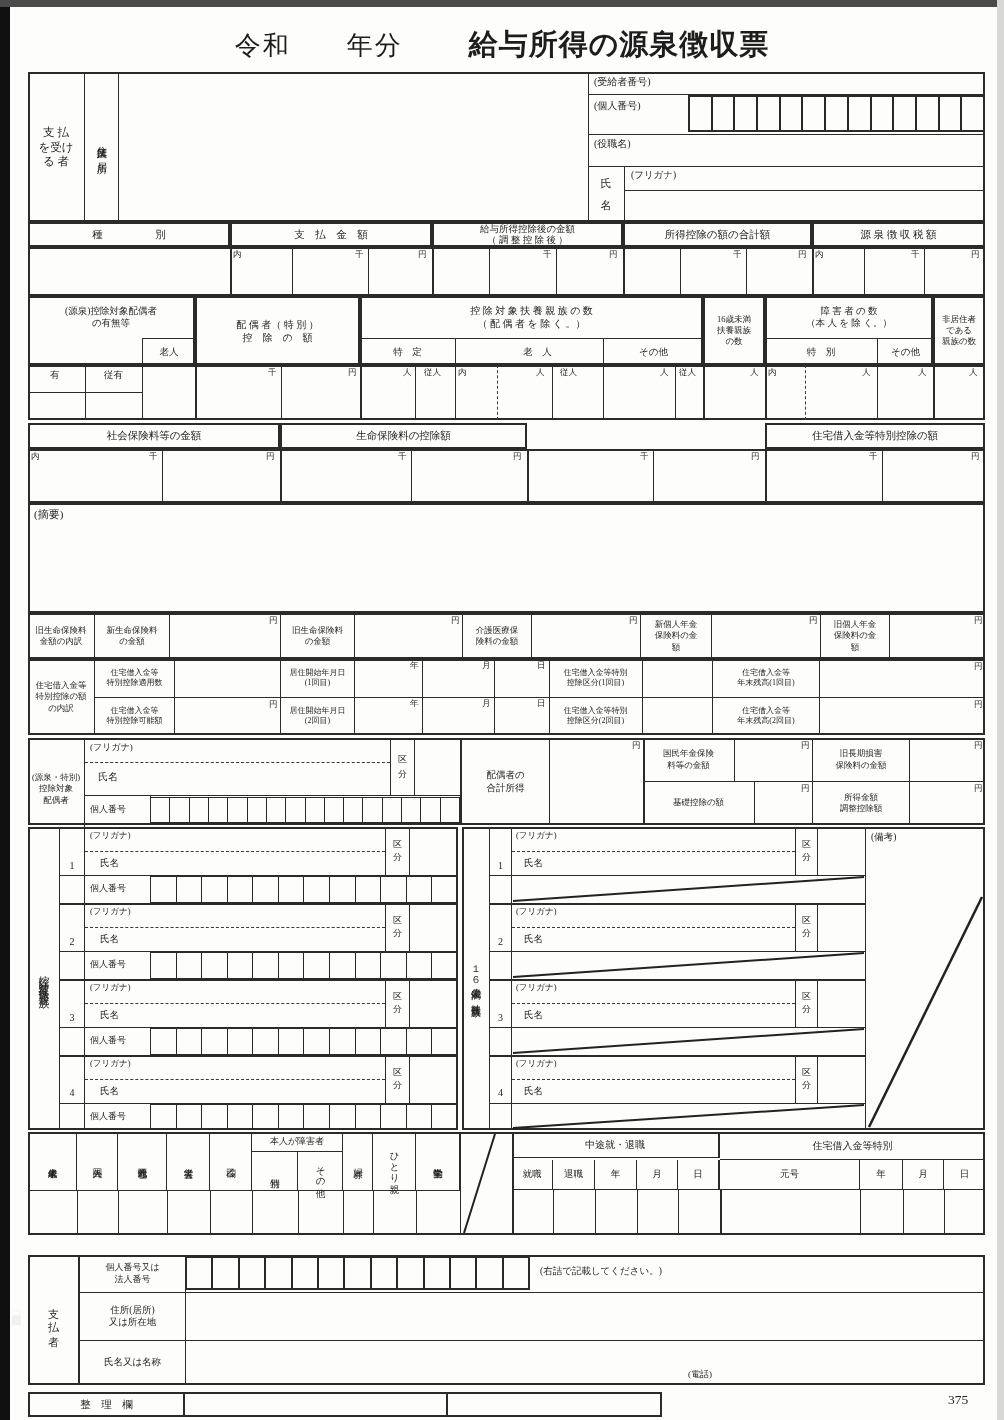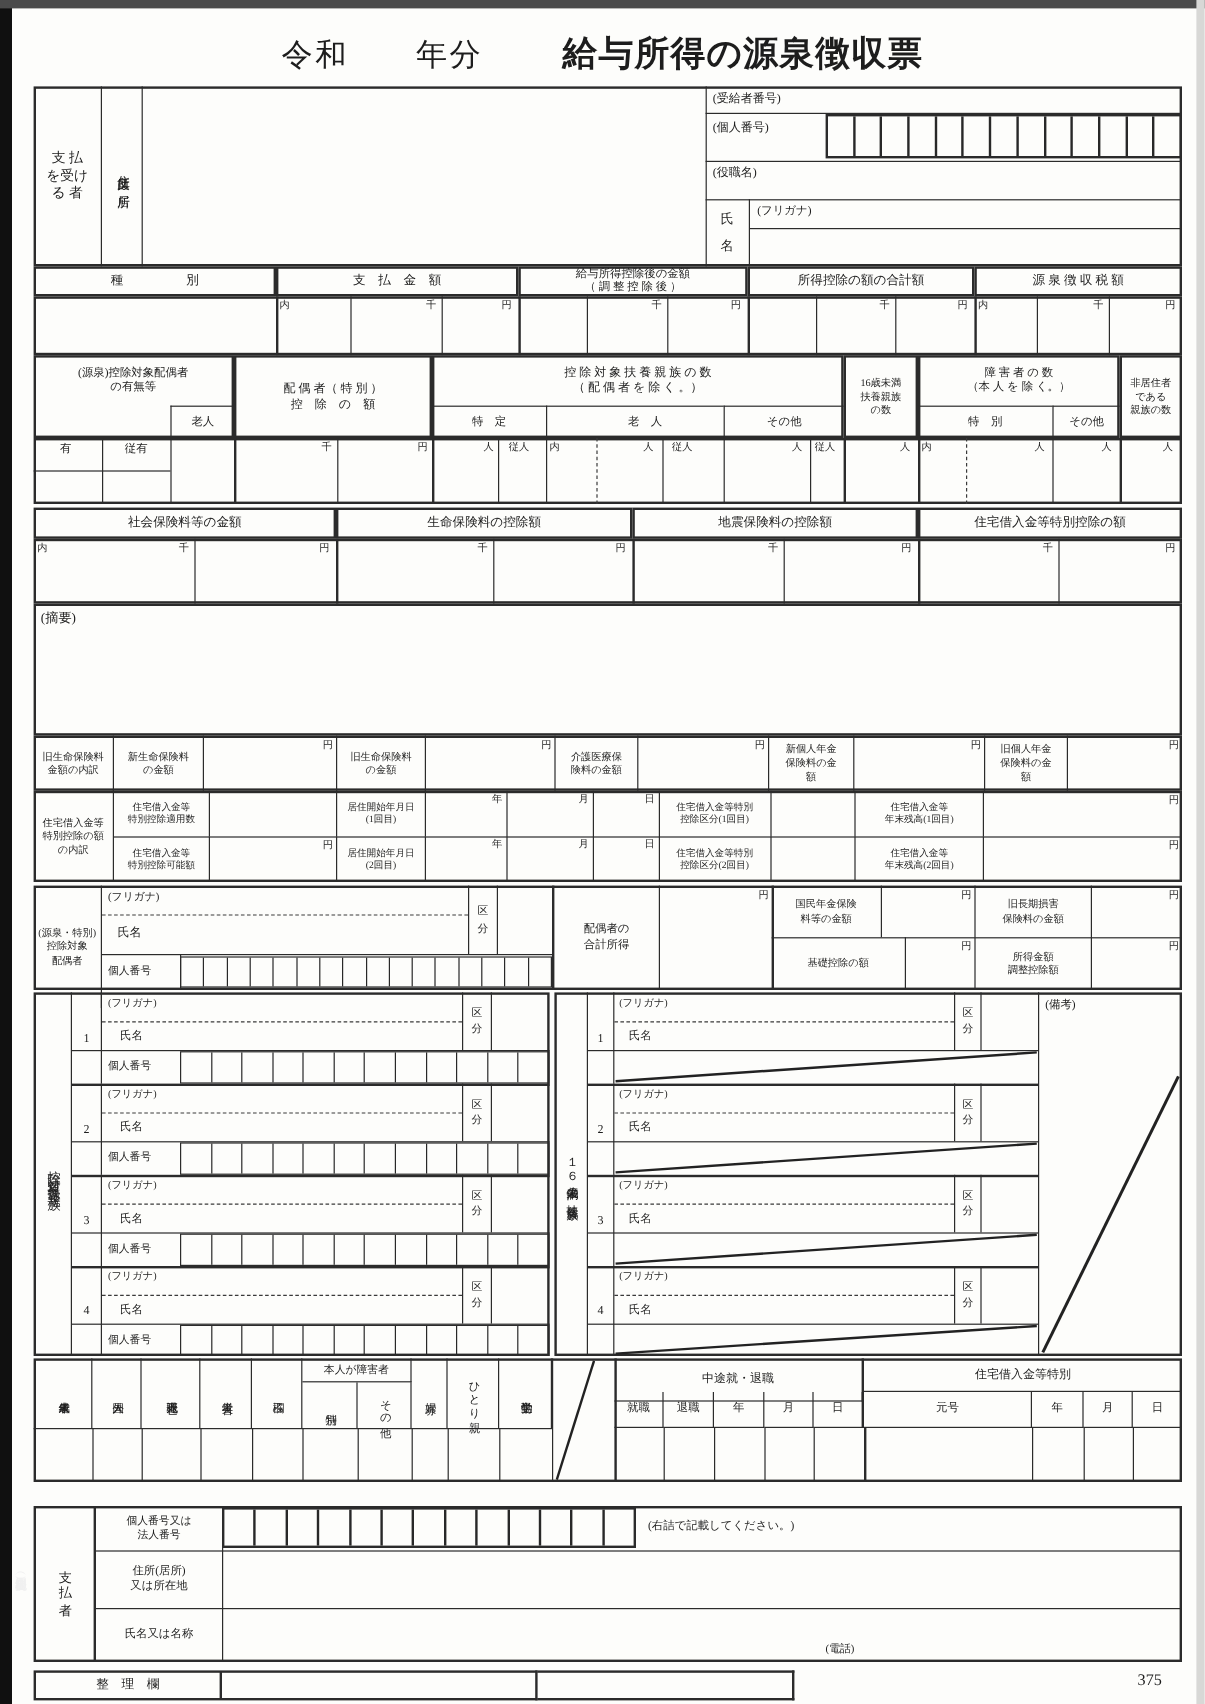--- a/index.html
+++ b/index.html
@@ -157,21 +157,20 @@
   <div class="mk" style="left:768px;top:368px;">内</div>
   <div class="vld" style="left:805px;top:365px;height:55px;"></div>
   <div class="mk" style="left:862px;top:368px;">人</div>
   <div class="vl" style="left:877px;top:365px;height:55px;"></div>
   <div class="mk" style="left:918px;top:368px;">人</div>
   <div class="vl2" style="left:933px;top:365px;height:55px;"></div>
   <div class="mk" style="left:969px;top:368px;">人</div>
 
   <div class="c b ctr" style="left:28px;top:423px;width:252px;height:26px;font-size:10.5px;">社会保険料等の金額</div>
   <div class="c b ctr" style="left:280px;top:423px;width:247px;height:26px;font-size:10.5px;">生命保険料の控除額</div>
-  <div class="c b ctr" style="left:527px;top:423px;width:238px;height:26px;font-size:10.5px;">地震保険料の控除額</div>
   <div class="c b ctr" style="left:765px;top:423px;width:220px;height:26px;font-size:10.5px;">住宅借入金等特別控除の額</div>
 
   <div class="c b" style="left:28px;top:449px;width:957px;height:54px;"></div>
   <div class="vl2" style="left:280px;top:449px;height:54px;"></div>
   <div class="vl2" style="left:527px;top:449px;height:54px;"></div>
   <div class="vl2" style="left:765px;top:449px;height:54px;"></div>
   <div class="mk" style="left:31px;top:452px;">内</div>
   <div class="vl" style="left:162px;top:449px;height:54px;"></div>
   <div class="mk" style="left:149px;top:452px;">千</div>
   <div class="mk" style="left:266px;top:452px;">円</div>
@@ -483,21 +482,21 @@
   <div class="vl" style="left:167px;top:1190px;height:45px;"></div>
   <div class="vl" style="left:210px;top:1190px;height:45px;"></div>
   <div class="vl" style="left:252px;top:1190px;height:45px;"></div>
   <div class="vl" style="left:298px;top:1190px;height:45px;"></div>
   <div class="vl" style="left:343px;top:1190px;height:45px;"></div>
   <div class="vl" style="left:373px;top:1190px;height:45px;"></div>
   <div class="vl" style="left:416px;top:1190px;height:45px;"></div>
   <div class="vl" style="left:460px;top:1132px;height:103px;"></div>
   <div class="vl2" style="left:512px;top:1132px;height:103px;"></div>
 
-  <div class="c ctr" style="left:512px;top:1132px;width:208px;height:36px;font-size:10px;border-width:0 2px 1px 0;">中途就・退職</div>
+  <div class="c ctr" style="left:512px;top:1132px;width:208px;height:26px;font-size:10px;border-width:0 2px 1px 0;">中途就・退職</div>
   <div class="c ctr" style="left:720px;top:1132px;width:265px;height:28px;font-size:10px;border-width:0 0 1px 0;">住宅借入金等特別</div>
   <div class="c ctr" style="left:512px;top:1160px;width:41px;height:30px;font-size:9.5px;border-width:0 1px 1px 0;">就職</div>
   <div class="c ctr" style="left:553px;top:1160px;width:42px;height:30px;font-size:9.5px;border-width:0 1px 1px 0;">退職</div>
   <div class="c ctr" style="left:595px;top:1160px;width:42px;height:30px;font-size:9.5px;border-width:0 1px 1px 0;">年</div>
   <div class="c ctr" style="left:637px;top:1160px;width:41px;height:30px;font-size:9.5px;border-width:0 1px 1px 0;">月</div>
   <div class="c ctr" style="left:678px;top:1160px;width:42px;height:30px;font-size:9.5px;border-width:0 2px 1px 0;">日</div>
   <div class="c ctr" style="left:720px;top:1160px;width:140px;height:30px;font-size:9.5px;border-width:0 1px 1px 0;">元号</div>
   <div class="c ctr" style="left:860px;top:1160px;width:43px;height:30px;font-size:9.5px;border-width:0 1px 1px 0;">年</div>
   <div class="c ctr" style="left:903px;top:1160px;width:41px;height:30px;font-size:9.5px;border-width:0 1px 1px 0;">月</div>
   <div class="c ctr" style="left:944px;top:1160px;width:41px;height:30px;font-size:9.5px;border-width:0 0 1px 0;">日</div>

